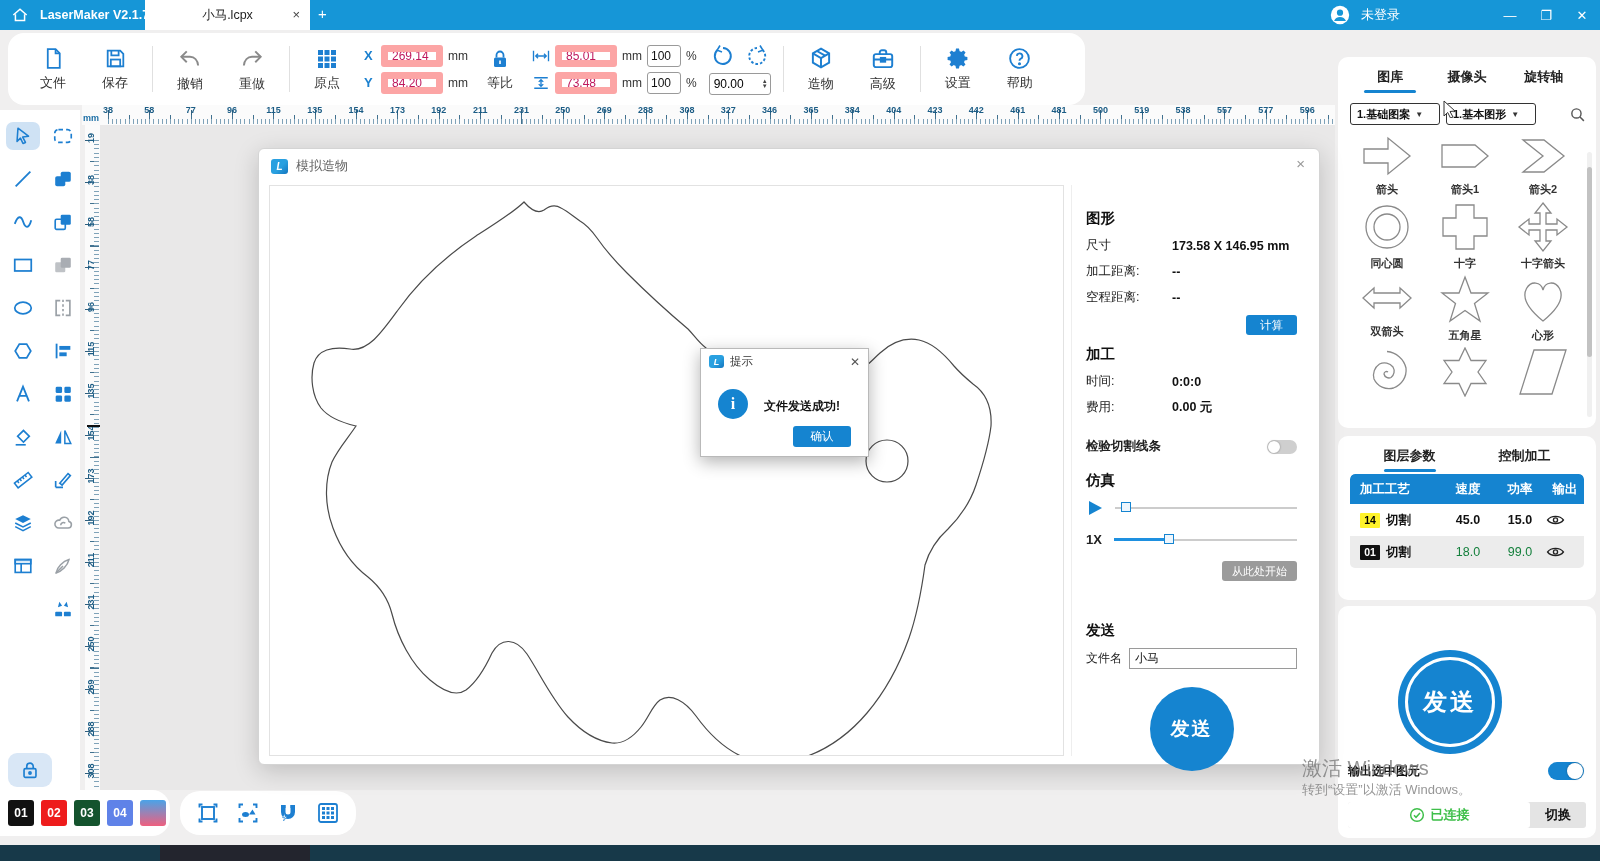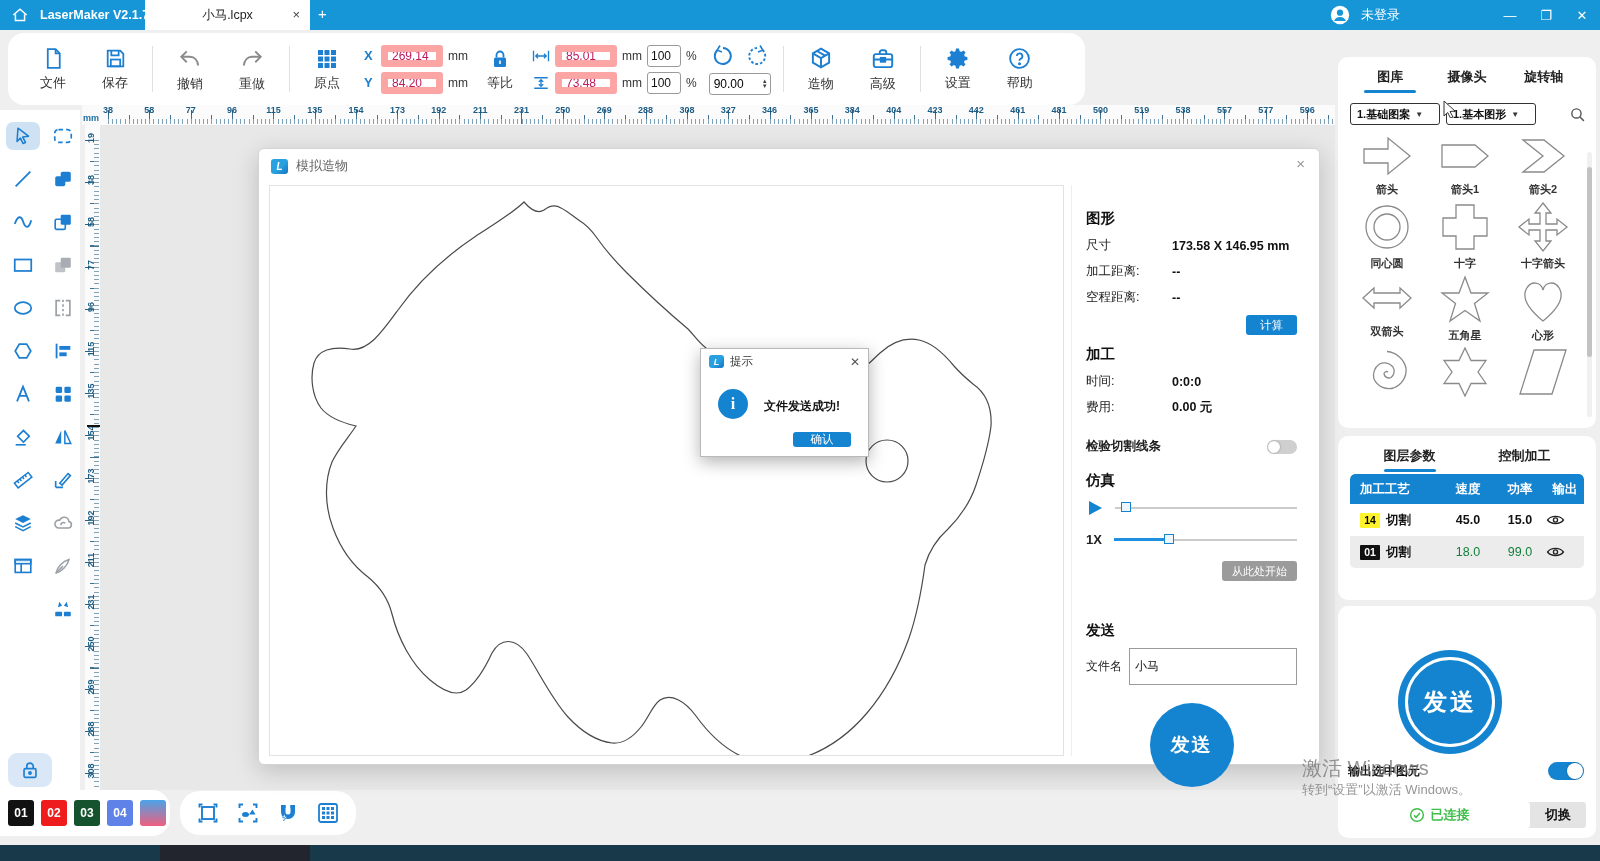--- a/index.html
+++ b/index.html
@@ -82,34 +82,34 @@
     font-family:"Liberation Sans",sans-serif;}
   .btn-gray{background:#9b9b9b;color:#fff;border:none;border-radius:3px;font-size:11px;height:20px;padding:0 10px;}
   .toggle{width:30px;height:14px;border-radius:7px;position:relative;}
   .toggle.off{background:#cfcfcf;}
   .toggle.off::after{content:"";position:absolute;left:1px;top:1px;width:12px;height:12px;border-radius:50%;background:#fff;box-shadow:0 0 2px rgba(0,0,0,.4);}
   .toggle.on{background:#1584d0;}
   .toggle.on::after{content:"";position:absolute;right:1px;top:1px;width:16px;height:16px;border-radius:50%;background:#fff;box-shadow:0 0 2px rgba(0,0,0,.4);}
   .slider-track{position:relative;height:2px;background:#ccc;flex:1;}
   .slider-thumb{position:absolute;top:-5px;width:10px;height:10px;background:#eef6fd;border:1.5px solid #1584d0;}
   .slider-fill{position:absolute;left:0;top:-1px;height:3px;background:#1e90e0;}
-  .file-in{flex:1;height:37px;border:1px solid #9a9a9a;font-size:12px;padding:0 5px;color:#111;
+  .file-in{flex:1;height:21px;border:1px solid #9a9a9a;font-size:12px;padding:0 5px;color:#111;
     font-family:"Liberation Sans",sans-serif;}
   .send-circle{width:84px;height:84px;border-radius:50%;background:#1584d0;display:flex;align-items:center;justify-content:center;
     color:#fff;font-size:19px;font-weight:bold;letter-spacing:2px;}
 
   
   .dialog{position:absolute;left:700px;top:348px;width:169px;height:109px;background:#fff;border:1px solid #b9b9b9;
     box-shadow:0 5px 16px rgba(0,0,0,.3);z-index:20;}
   .dlg-head{height:25px;display:flex;align-items:center;padding:0 8px;gap:6px;font-size:11.5px;color:#333;}
   .dlg-close{margin-left:auto;color:#555;font-size:12px;}
   .info-circ{position:absolute;left:17px;top:40px;width:30px;height:30px;border-radius:50%;background:#1584d0;
     color:#fff;display:flex;align-items:center;justify-content:center;font-size:16px;font-weight:bold;font-family:"Liberation Serif",serif;}
   .dlg-msg{position:absolute;left:63px;top:49px;font-size:12px;font-weight:bold;color:#111;}
-  .dlg-ok{position:absolute;right:17px;bottom:9px;width:58px;height:15px;}
+  .dlg-ok{position:absolute;right:17px;bottom:9px;width:58px;height:21px;}
 
   
   .card{position:absolute;background:#fff;border-radius:10px;z-index:8;}
   .lib-card{left:1338px;top:57px;width:258px;height:371px;}
   .tabs{display:flex;padding:11px 14px 0 14px;gap:0;}
   .tabx{flex:1;text-align:center;font-size:13px;font-weight:bold;color:#222;padding-bottom:7px;position:relative;}
   .tabx.active::after{content:"";position:absolute;left:50%;transform:translateX(-50%);bottom:0;width:52px;height:3px;background:#1584d0;border-radius:2px;}
   .lib-filters{display:flex;align-items:center;gap:6px;padding:10px 10px 4px 12px;}
   .dd{border:1px solid #333;border-radius:3px;height:22px;display:flex;align-items:center;gap:5px;
     font-size:11px;font-weight:bold;padding:0 6px;color:#111;}

